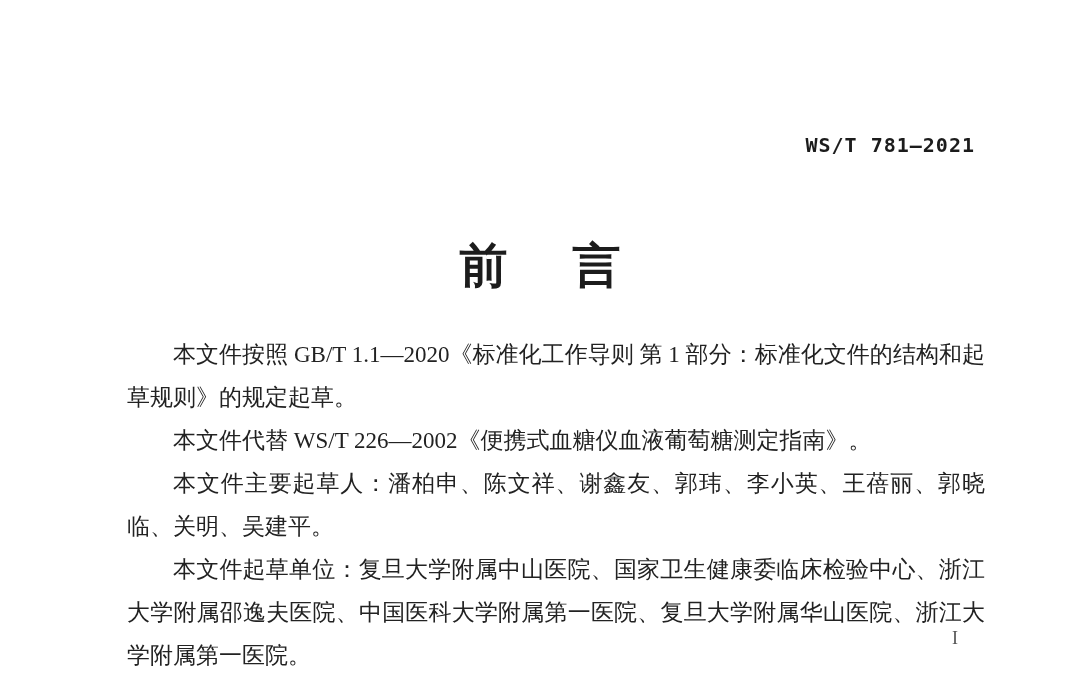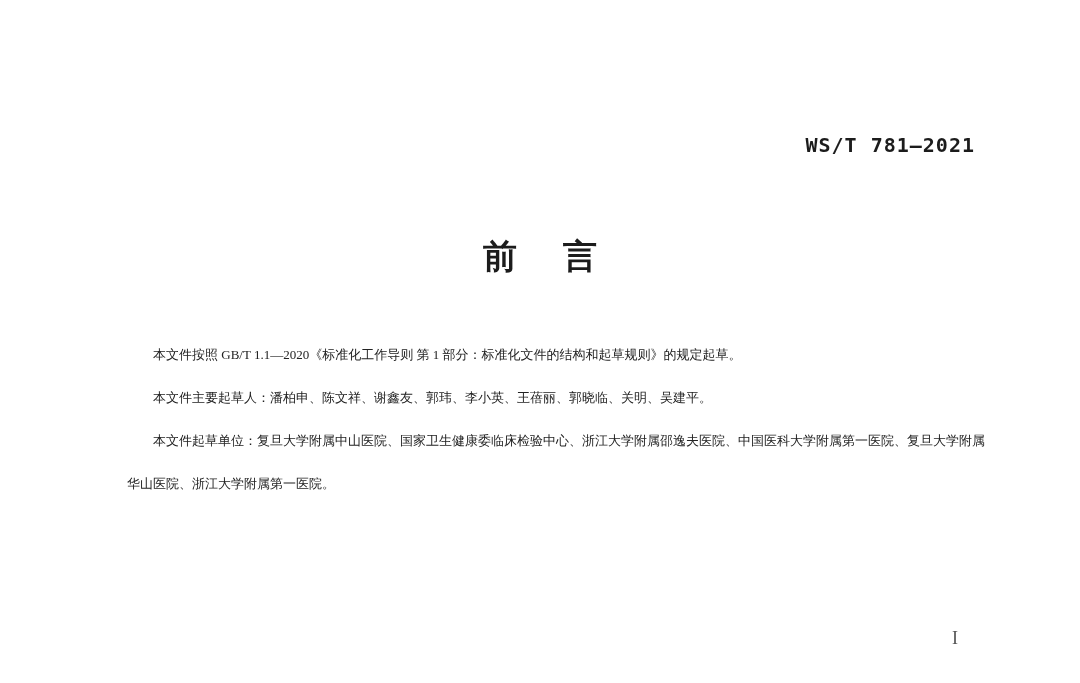--- a/index.html
+++ b/index.html
@@ -34,39 +34,39 @@
   }
 
   
   .page-title {
     position: absolute;
     top: 234px;
     left: 0;
     width: 100%;
     text-align: center;
     font-family: "Liberation Sans", "DejaVu Sans", sans-serif;
-    font-size: 34px;
+    font-size: 48px;
     font-weight: bold;
     color: #1c1c1c;
     letter-spacing: 1.35em;
     padding-left: 1.35em; 
     white-space: nowrap;
   }
 
   
   .content {
     position: absolute;
     top: 333px;
     left: 127px;
     width: 858px;
   }
 
   .content p {
     font-family: "Liberation Serif", "DejaVu Serif", serif;
-    font-size: 13px;
+    font-size: 23px;
     line-height: 43px;
     text-align: justify;
     text-indent: 2em;
     color: #222222;
   }
 
   
   .page-number {
     position: absolute;
     bottom: 34px;
@@ -80,19 +80,20 @@
 <body>
 
 <div class="page">
 
   <div class="standard-code">WS/T 781—2021</div>
 
   <div class="page-title">前言</div>
 
   <div class="content">
     <p>本文件按照 GB/T 1.1—2020《标准化工作导则 第 1 部分：标准化文件的结构和起草规则》的规定起草。</p>
+    <p>本文件代替 WS/T 226—2002《便携式血糖仪血液葡萄糖测定指南》。</p>
     <p>本文件主要起草人：潘柏申、陈文祥、谢鑫友、郭玮、李小英、王蓓丽、郭晓临、关明、吴建平。</p>
     <p>本文件起草单位：复旦大学附属中山医院、国家卫生健康委临床检验中心、浙江大学附属邵逸夫医院、中国医科大学附属第一医院、复旦大学附属华山医院、浙江大学附属第一医院。</p>
   </div>
 
   <div class="page-number">I</div>
 
 </div>
 
 </body></html>

